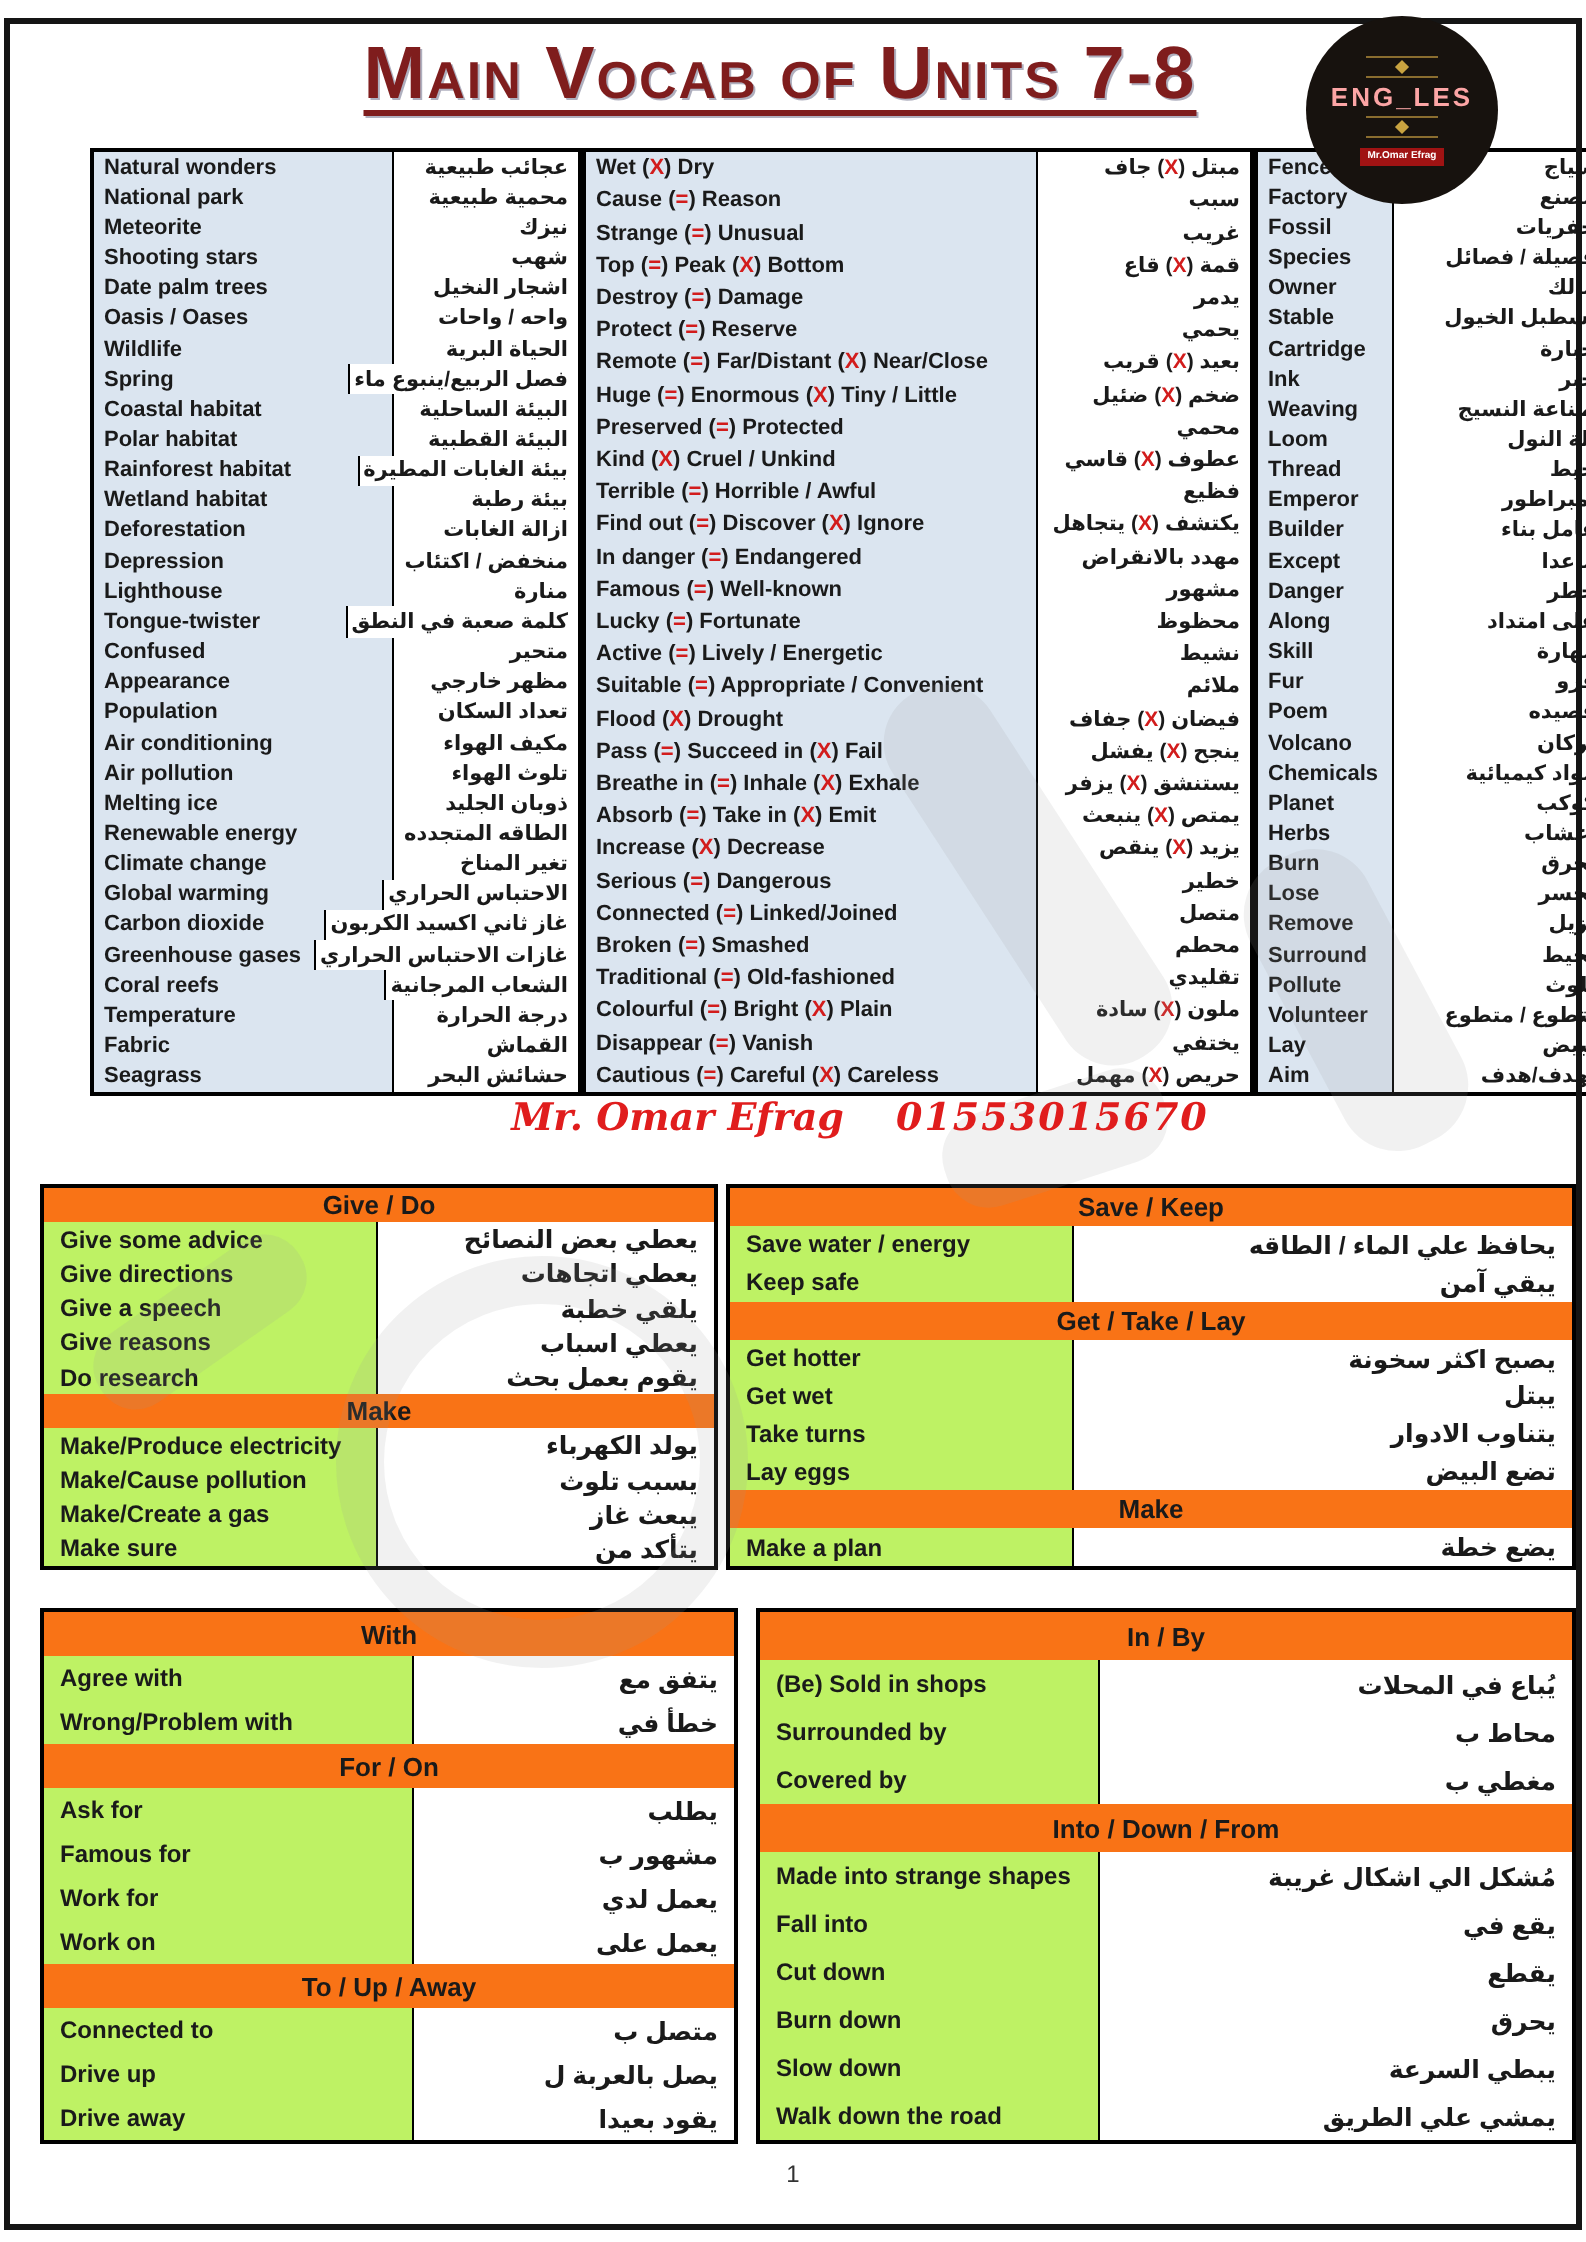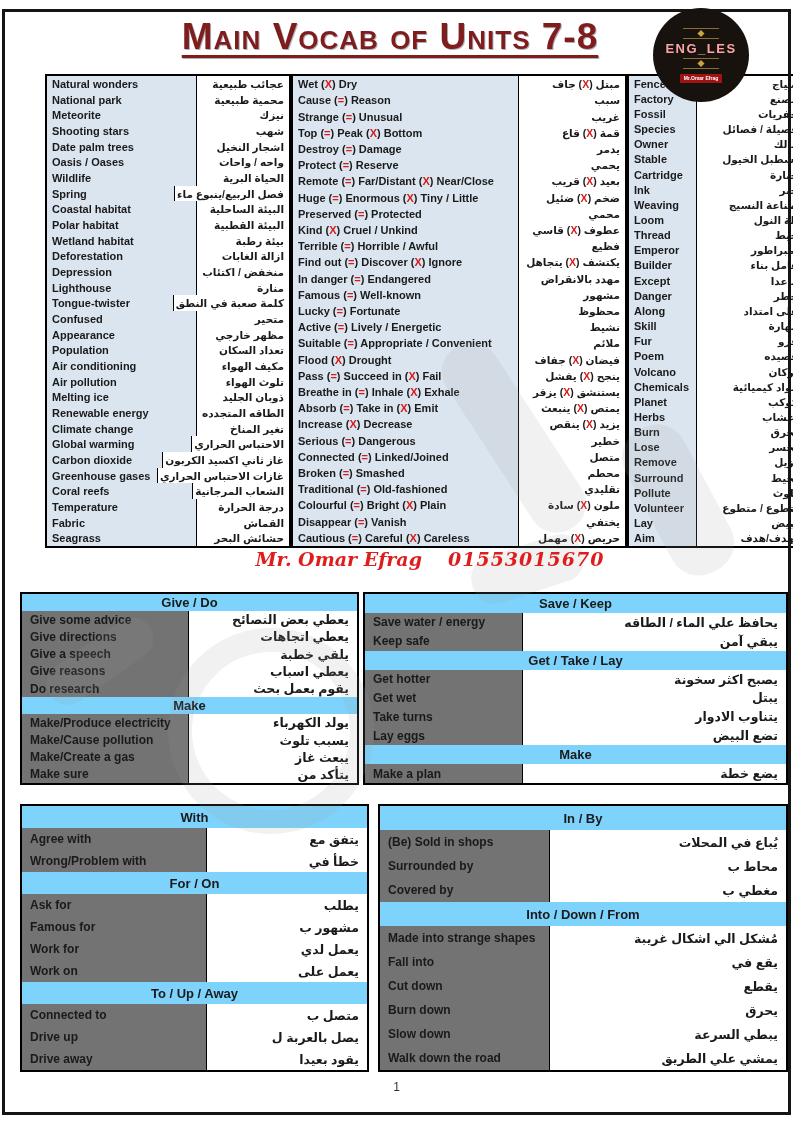--- a/index.html
+++ b/index.html
@@ -37,25 +37,25 @@
   .signature{position:absolute;top:548px;left:250px;width:360px;text-align:center;z-index:45;
              color:#e01d1d;font-family:"DejaVu Serif",serif;font-style:italic;font-weight:bold;font-size:19px;}
   .signature .phone{margin-left:26px;letter-spacing:1px;}
   
   .ctables{position:absolute;left:20px;display:flex;z-index:10;}
   .t2{top:592px;width:768px;height:193px;gap:4px;}
   .t3{top:804px;width:768px;height:268px;gap:9px;text-align:center;}
   .ctable{border:2px solid #000;display:flex;flex-direction:column;box-sizing:border-box;background:#fff;}
   .t-give{width:339px}.t-save{width:425px}.t-with{width:349px}.t-inby{width:410px}
   .crow{flex:1;display:flex;min-height:0;}
-  .chead{flex:1;background:#7dd3fc;display:flex;align-items:center;justify-content:center;
+  .chead{flex:1;background:#f97316;display:flex;align-items:center;justify-content:center;
          font-weight:bold;font-size:13px;}
-  .cen{background:#737373;border-right:1.5px solid #000;display:flex;align-items:center;
+  .cen{background:#bef264;border-right:1.5px solid #000;display:flex;align-items:center;
        padding-left:8px;font-weight:bold;font-size:12px;white-space:nowrap;box-sizing:border-box;}
-  .t-give .cen{width:167px}.t-save .cen{width:158px}.t-with .cen{width:185px}.t-inby .cen{width:170px}
+  .t-give .cen{width:167px}.t-save .cen{width:172px}.t-with .cen{width:185px}.t-inby .cen{width:170px}
   .car{flex:1;display:flex;align-items:center;direction:rtl;padding-right:8px;
        font-weight:bold;font-size:12.5px;white-space:nowrap;padding-left:16px;}
   
   .wm{position:absolute;z-index:40;pointer-events:none;opacity:.14;background:#9a9a9a;}
   .wm-circle{left:168px;top:628px;width:158px;height:158px;border:24px solid #9a9a9a;
              background:transparent;border-radius:50%;}
   .wm-b1{left:485px;top:330px;width:58px;height:215px;border-radius:28px;transform:rotate(-33deg);}
   .wm-b2{left:645px;top:420px;width:66px;height:160px;border-radius:30px;transform:rotate(-28deg);}
   .wm-b3{left:40px;top:640px;width:120px;height:42px;border-radius:20px;transform:rotate(-35deg);}
   .wm-b4{left:470px;top:545px;width:115px;height:48px;border-radius:22px;transform:rotate(-18deg);}
@@ -122,20 +122,24 @@
         </div>
         <div class="vrow">
           <div class="ven">Coastal habitat</div>
           <div class="var">البيئة الساحلية</div>
         </div>
         <div class="vrow">
           <div class="ven">Polar habitat</div>
           <div class="var">البيئة القطبية</div>
         </div>
         <div class="vrow">
+          <div class="ven">Rainforest habitat</div>
+          <div class="var">بيئة الغابات المطيرة</div>
+        </div>
+        <div class="vrow">
           <div class="ven">Wetland habitat</div>
           <div class="var">بيئة رطبة</div>
         </div>
         <div class="vrow">
           <div class="ven">Deforestation</div>
           <div class="var">ازالة الغابات</div>
         </div>
         <div class="vrow">
           <div class="ven">Depression</div>
           <div class="var">منخفض / اكتئاب</div>

